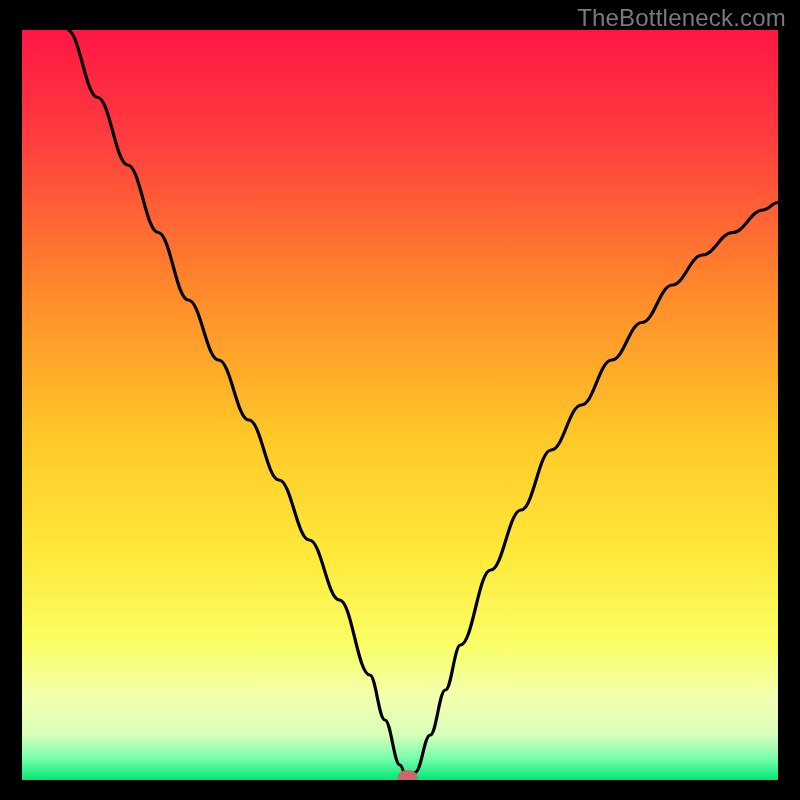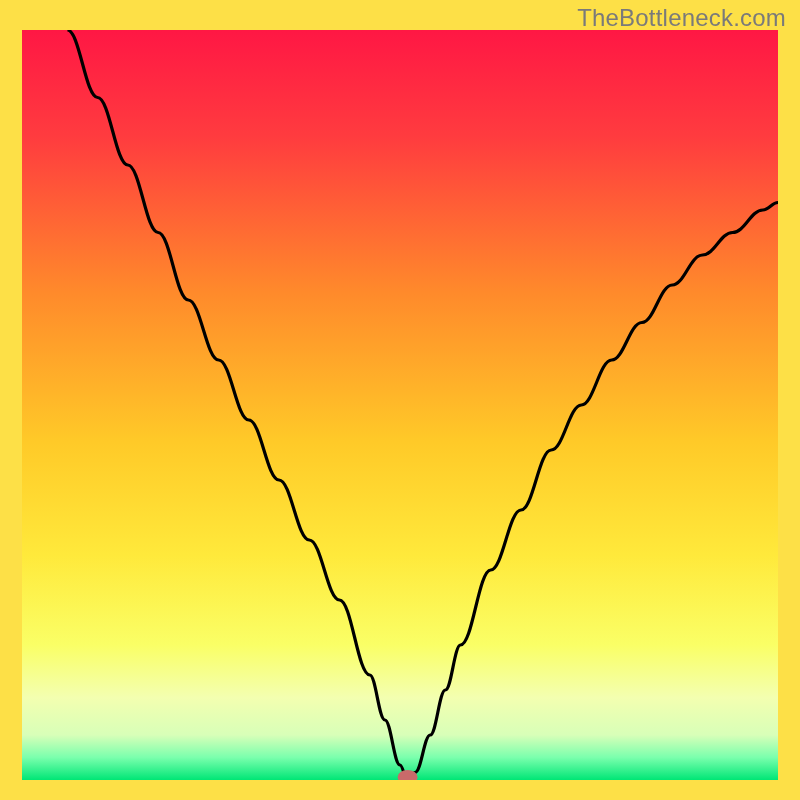--- a/index.html
+++ b/index.html
@@ -4,21 +4,21 @@
 <style>
   body {
     margin: 0;
     padding: 0;
     background: #fff;
   }
   .chart-container {
     position: relative;
     width: 800px;
     height: 800px;
-    background: #fde047;
+    background: #000000;
   }
   .watermark {
     position: absolute;
     top: 4px;
     right: 14px;
     font-family: Arial, Helvetica, sans-serif;
     font-size: 24px;
     color: #7a7a7a;
     font-weight: 500;
     z-index: 10;

